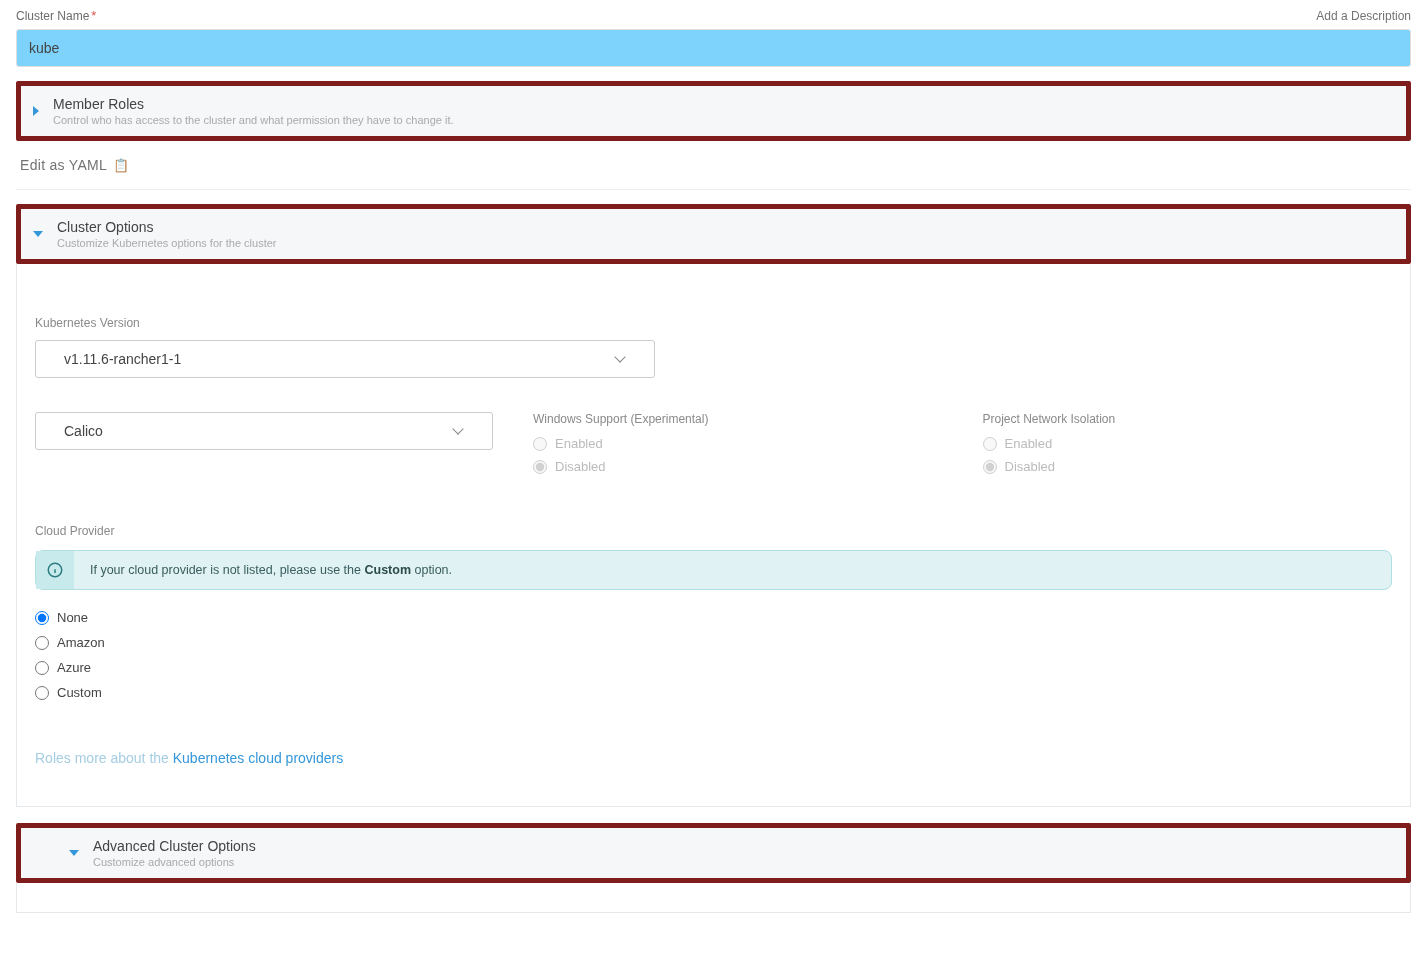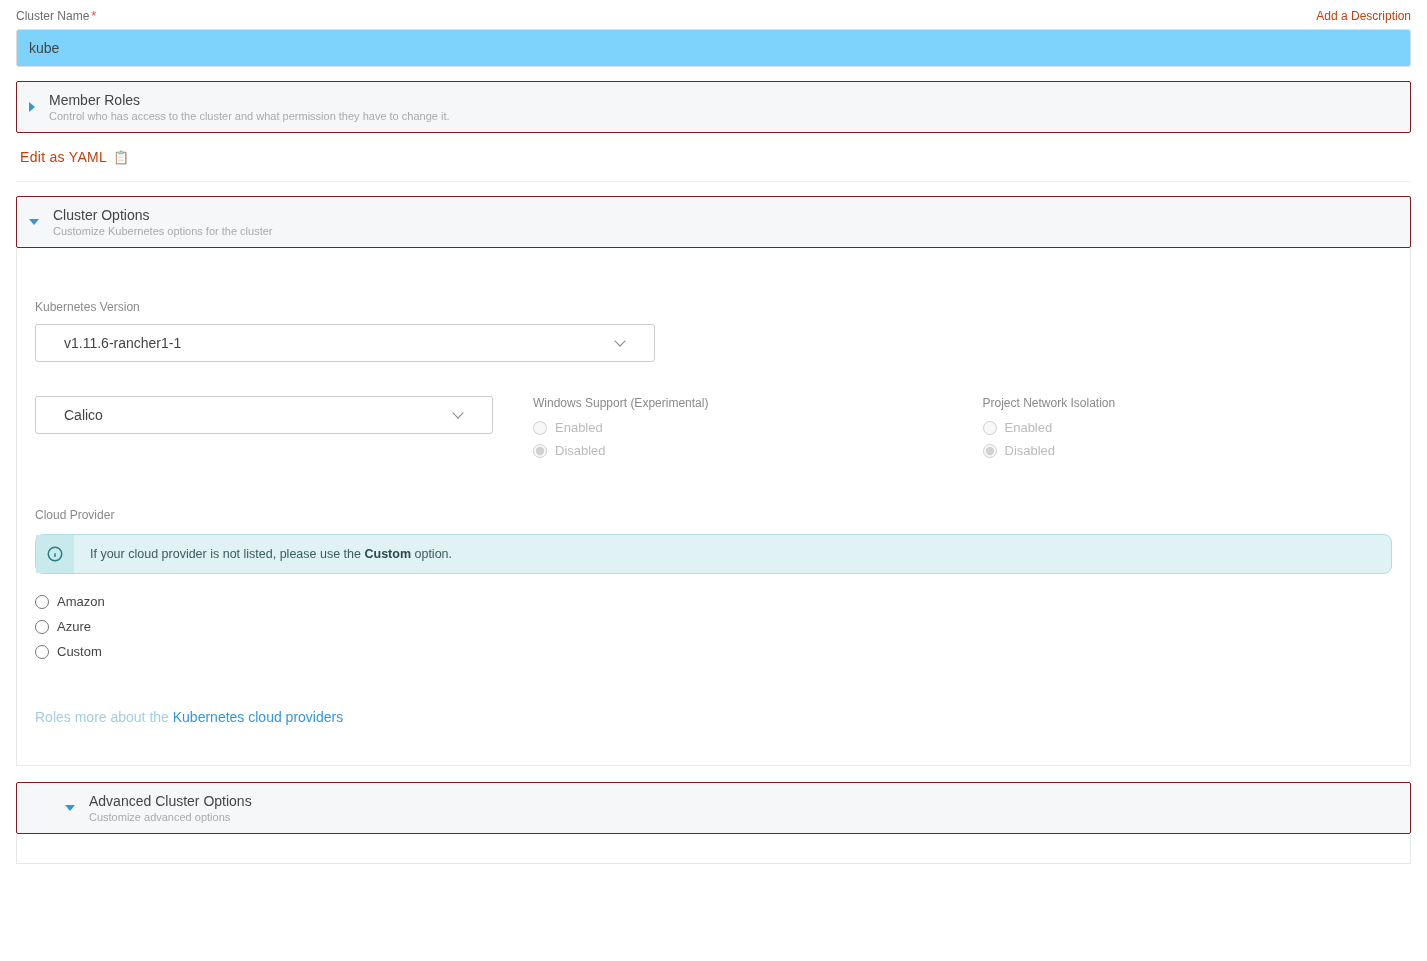--- a/index.html
+++ b/index.html
@@ -15,37 +15,37 @@
       justify-content: space-between;
       align-items: flex-end;
       margin-bottom: 6px;
     }
     .field-label {
       font-size: 12px;
       color: #6c6c6c;
     }
     .required { color: #d9534f; margin-left: 2px; }
     .link {
-      color: #c2410c;
+      color: #737373;
       font-size: 12px;
       cursor: pointer;
       text-decoration: none;
     }
     .text-input {
       width: 100%;
       border: 1px solid #ddd;
       border-radius: 3px;
       padding: 10px 12px;
       font-size: 14px;
       color: #444;
       background: #7dd3fc;
     }
     .panel {
       background: #f5f7f8;
-      border: 1px solid #7f1d1d;
+      border: 5px solid #7f1d1d;
       border-radius: 2px;
       margin-top: 14px;
       display: flex;
       align-items: center;
       padding: 10px 12px;
     }
     .panel .caret {
       width: 0; height: 0;
       margin-right: 14px;
       flex-shrink: 0;
@@ -278,20 +278,24 @@
             <line x1="12" y1="11" x2="12" y2="16"></line>
           </svg>
       </div>
       <div class="info-text">
         <span>If your cloud provider is not listed, please use the </span><b>Custom</b><span> option.</span>
       </div>
     </div>
 
     <div class="cloud-radios">
       <label class="radio-row">
+        <input type="radio" name="cloud" checked="" style="">
+        <span>None</span>
+      </label>
+      <label class="radio-row">
         <input type="radio" name="cloud" style="">
         <span>Amazon</span>
       </label>
       <label class="radio-row">
         <input type="radio" name="cloud" style="">
         <span>Azure</span>
       </label>
       <label class="radio-row">
         <input type="radio" name="cloud" style="">
         <span>Custom</span>

